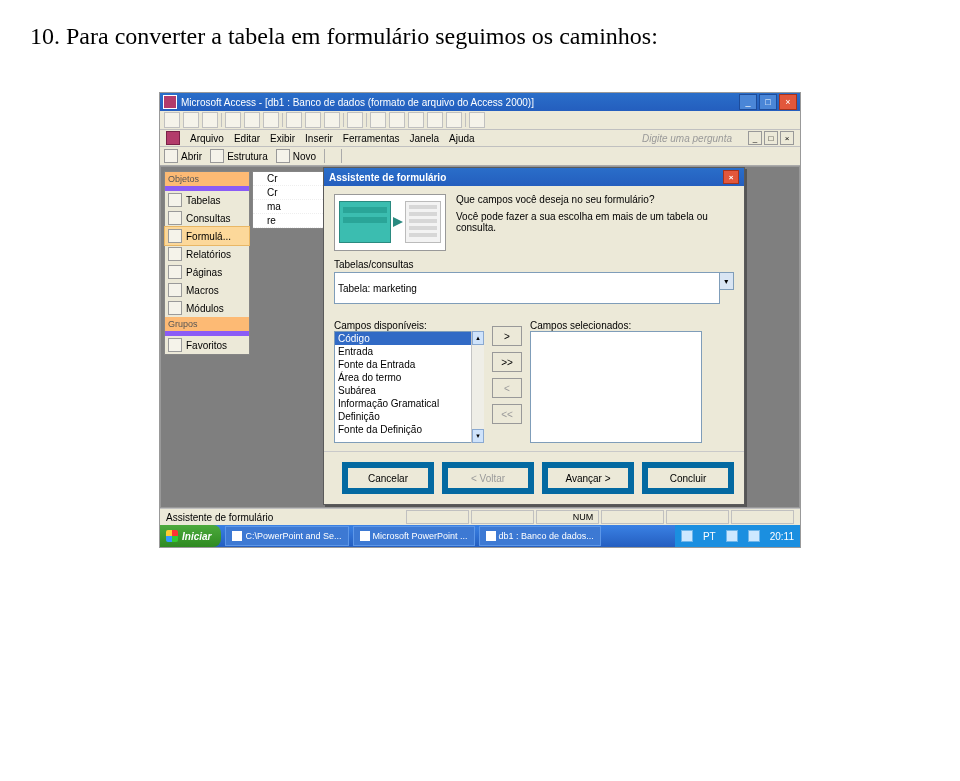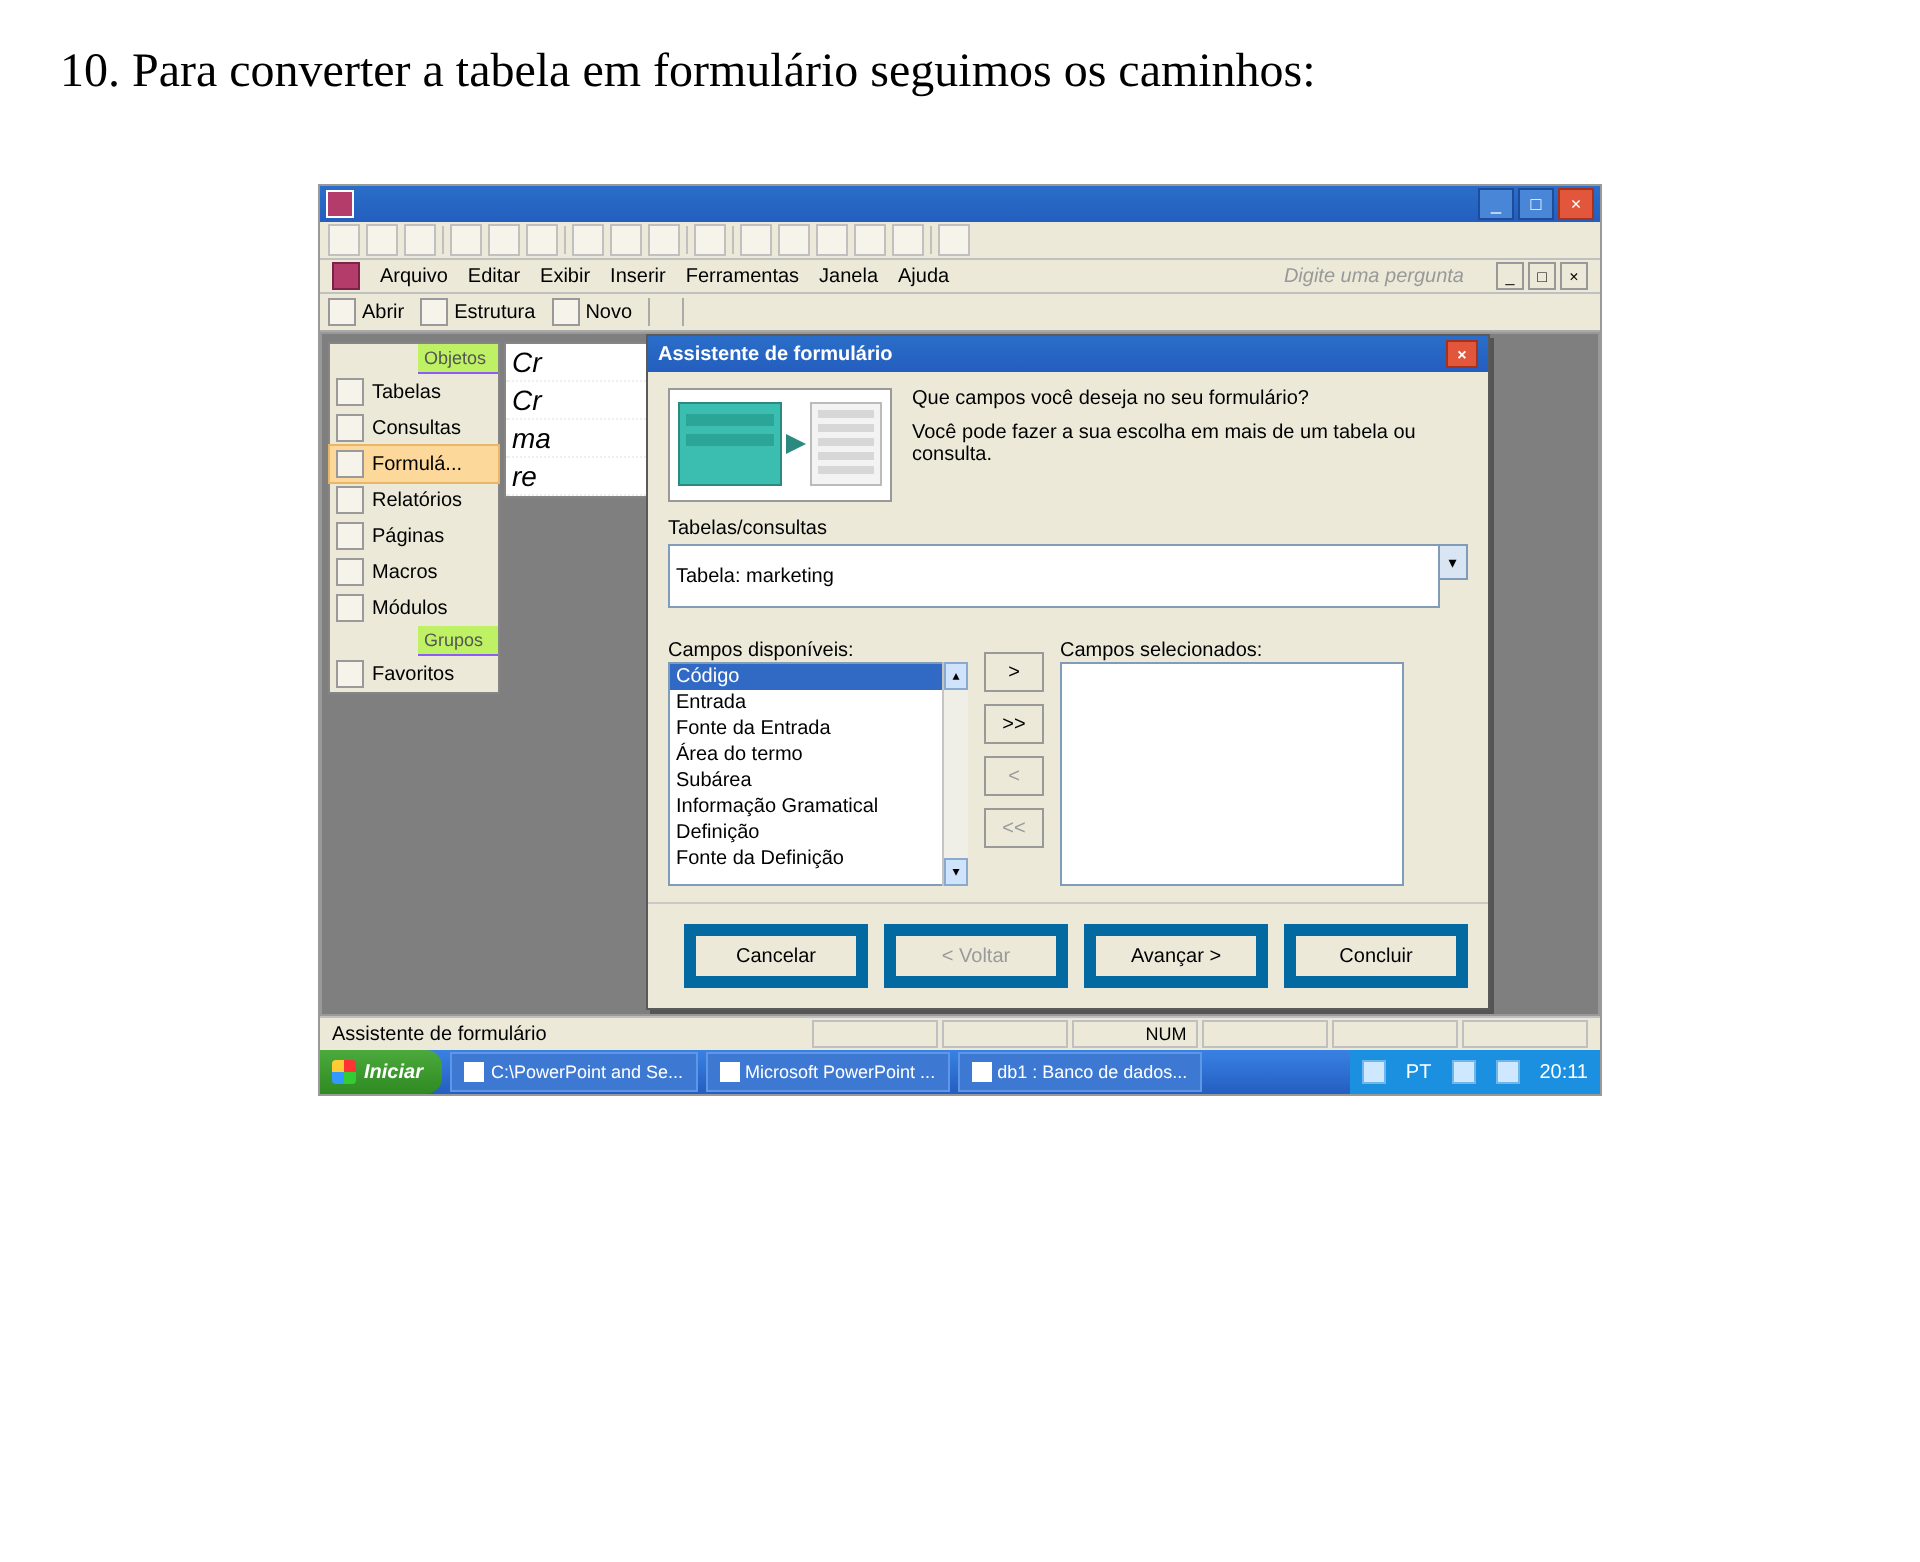--- a/index.html
+++ b/index.html
@@ -49,28 +49,28 @@
 
   .toolbar2 { height:18px; background:#ece9d8; border-bottom:1px solid #aaa; display:flex; align-items:center; gap:8px; padding:0 4px; font-size:10px;}
   .tb2-btn { display:flex; align-items:center; gap:3px; }
   .tb2-btn .ic { width:12px; height:12px; background:#f5f3ea; border:1px solid #999;}
   .tb2-sep { width:1px; height:14px; background:#aaa; }
 
   .workspace { position:relative; height:340px; background:#7f7f7f; border:1px solid #999; }
 
   
   .dbwin { position:absolute; left:3px; top:4px; width:84px; background:#ece9d8; border:1px solid #858585; }
-  .db-head { background:#bef264; font-size:9px; padding:2px 3px; border-bottom:1px solid #8b5cf6; color:#555;margin-left:44px;}
+  .db-head { background:#fdba74; font-size:9px; padding:2px 3px; border-bottom:5px solid #8b5cf6; color:#555;}
   .db-row { display:flex; align-items:center; gap:4px; padding:2px 3px; font-size:10px; }
   .db-row.selected { background:#fcd89a; border:1px solid #e9b765; margin:-1px; }
   .db-ic { width:12px; height:12px; background:#f5f3ea; border:1px solid #9a9a9a; }
 
   
   .minilist { position:absolute; left:91px; top:4px; width:70px; background:#fff; border:1px solid #858585; }
-  .minilist .mlrow { font-size:14px; padding:1px 3px; border-bottom:1px dotted #eee;font-style:italic; }
+  .minilist .mlrow { font-size:10px; padding:1px 14px; border-bottom:1px dotted #eee; }
 
   
   .wizard { position:absolute; left:162px; top:0; width:420px; background:#ece9d8; border:1px solid #5a5a5a; box-shadow:2px 2px 0 #555; }
   .wiz-title { background:linear-gradient(#2a6ec9,#245ebe); color:#fff; font-size:10px; font-weight:bold; padding:2px 5px; display:flex; justify-content:space-between; align-items:center;}
   .wiz-title .wclose { width:14px; height:12px; background:#e2573b; border:1px solid #a7321b; color:#fff; font-size:8px; display:flex; align-items:center; justify-content:center;}
   .wiz-body { padding:8px 10px; }
   .wiz-top { display:flex; gap:10px; }
   .wiz-graphic { width:110px; height:55px; background:#fff; border:1px solid #999; position:relative; }
   .wg-left { position:absolute; left:4px; top:6px; width:50px; height:40px; background:#3bbdb0; border:1px solid #2a8a80;}
   .wg-left::before, .wg-left::after { content:""; position:absolute; left:3px; right:3px; height:6px; background:#2aa598; }
@@ -120,20 +120,21 @@
 
 <div class="doc-text">
   <div>10. Para converter a tabela em formulário seguimos os caminhos:</div>
 </div>
 
 <div class="shot">
 
   <div class="titlebar">
     <div class="tleft">
       <div class="access-icon"></div>
+      <span>Microsoft Access - [db1 : Banco de dados (formato de arquivo do Access 2000)]</span>
     </div>
     <div class="tbtns">
       <div class="tbtn">_</div>
       <div class="tbtn">□</div>
       <div class="tbtn close">×</div>
     </div>
   </div>
 
   <div class="toolbar">
     <div class="tool"></div>

